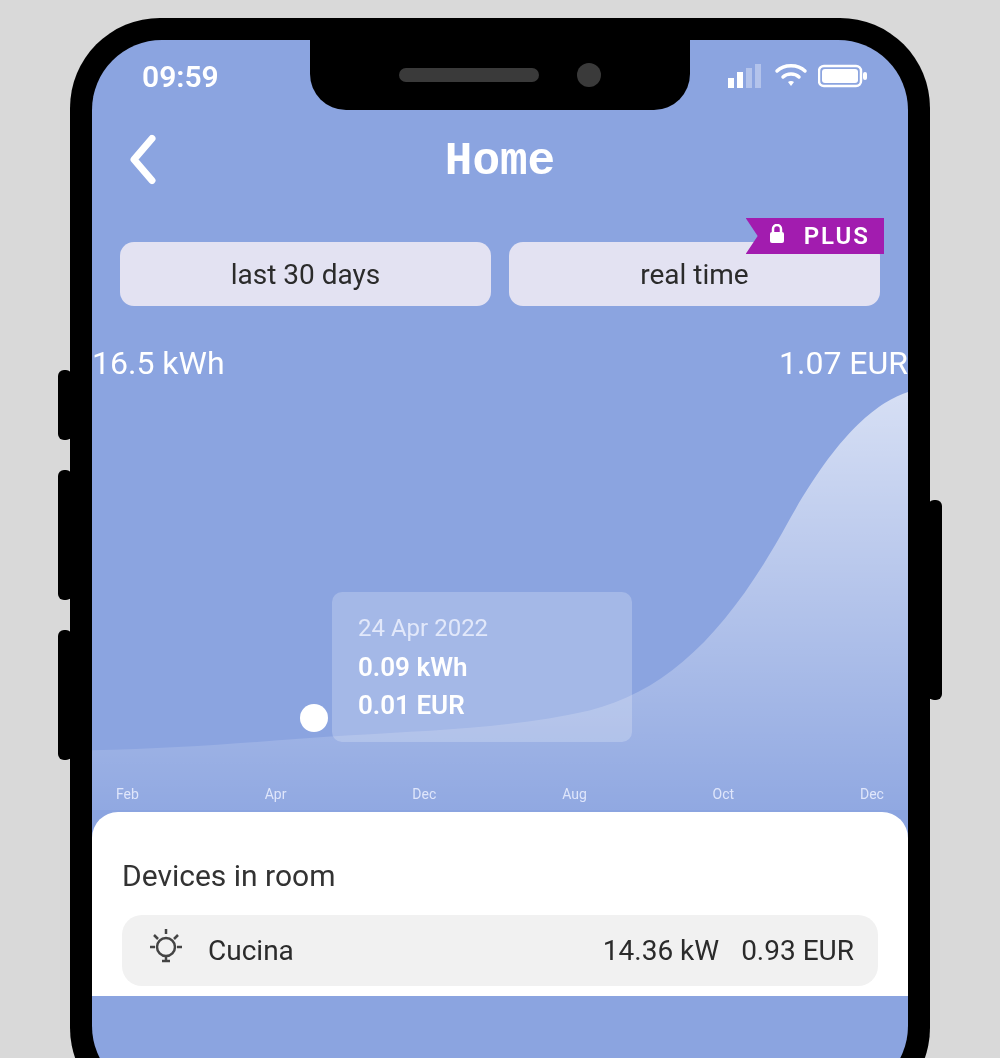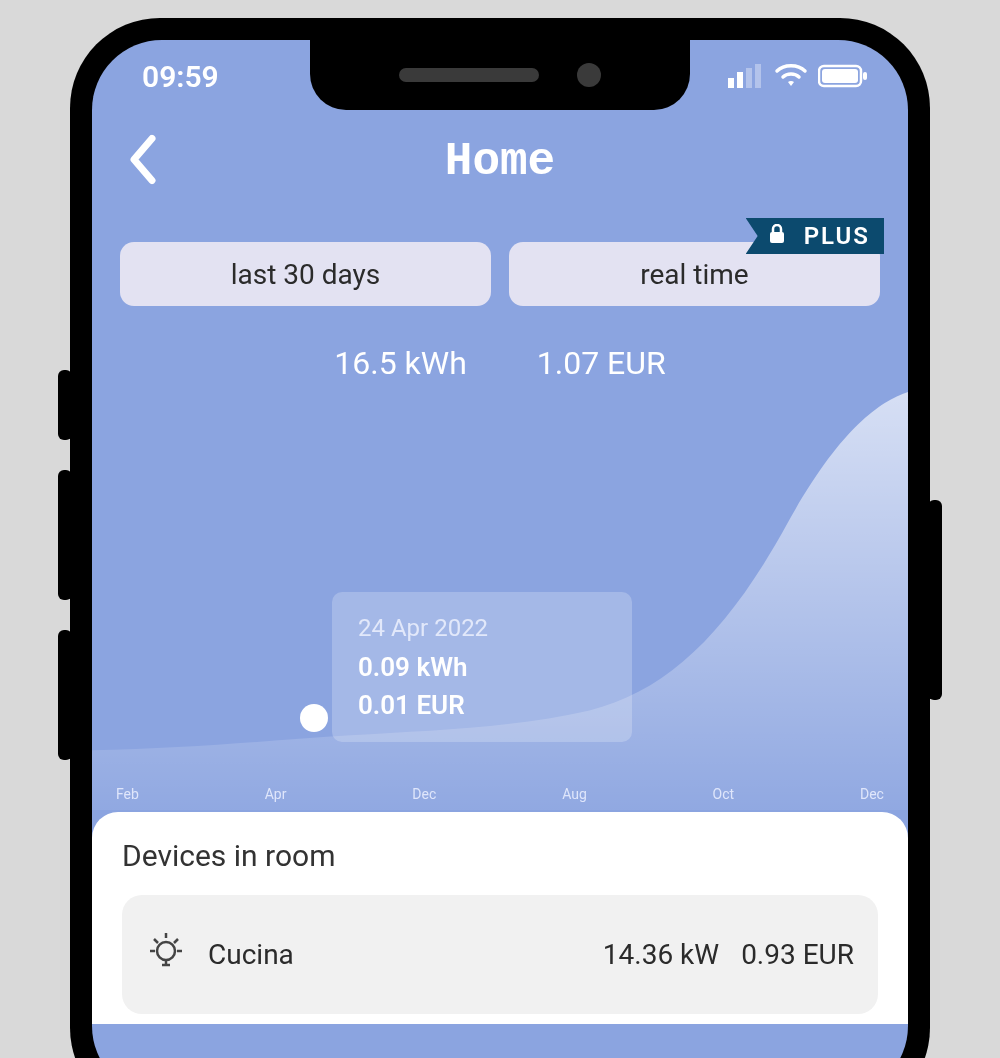--- a/index.html
+++ b/index.html
@@ -119,34 +119,34 @@
     font-size: 28px;
     cursor: pointer;
     position: relative;
   }
   .tab.inactive { background: #e3e2f2; color: #2b2b2b; }
   .tab.active   { background: #5a78cf; color: #fff; }
   .plus-ribbon {
     position: absolute;
     top: -24px;
     right: -4px;
-    background: #0c4a6e;
+    background: #a21caf;
     color: #fff;
     font-size: 24px;
     font-weight: 600;
     letter-spacing: 2px;
     padding: 4px 14px 4px 22px;
     display: flex;
     align-items: center;
     gap: 18px;
     clip-path: polygon(12px 50%, 0 0, 100% 0, 100% 100%, 0 100%);
   }
   .summary-row {
     display: flex;
-    justify-content: center;
+    justify-content: space-between;
     gap: 70px;
     margin-top: 28px;
     color: #fff;
     font-size: 32px;
     font-weight: 400;
   }
   .chart-area {
     position: relative;
     height: 420px;
     margin-top: 10px;
@@ -194,26 +194,27 @@
   }
   .devices-panel {
     background: #fff;
     border-top-left-radius: 26px;
     border-top-right-radius: 26px;
     padding: 26px 30px 10px 30px;
   }
   .devices-title {
     font-size: 30px;
     color: #333;
+    margin-top: 20px;
   }
   .device-row {
     margin-top: 22px;
     background: #f1f1f1;
     border-radius: 20px;
-    padding: 36px 24px;
+    padding: 12px 24px;
     display: flex;
     align-items: center;
     gap: 22px;
     font-size: 28px;
     color: #2b2b2b;
     cursor: pointer;
   }
   .device-row .spacer { flex: 1; }
 </style>
 </head>

